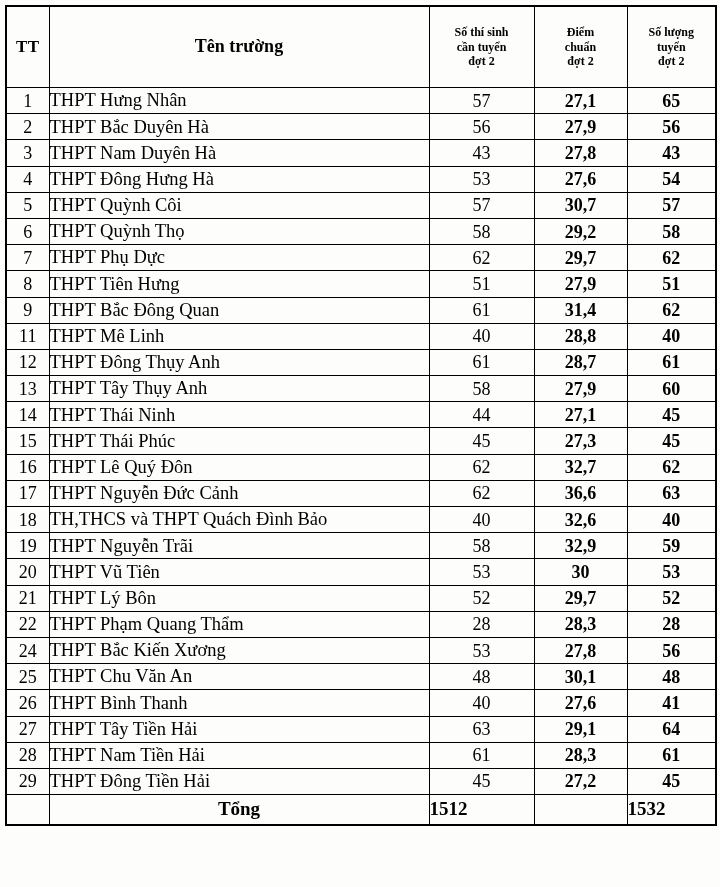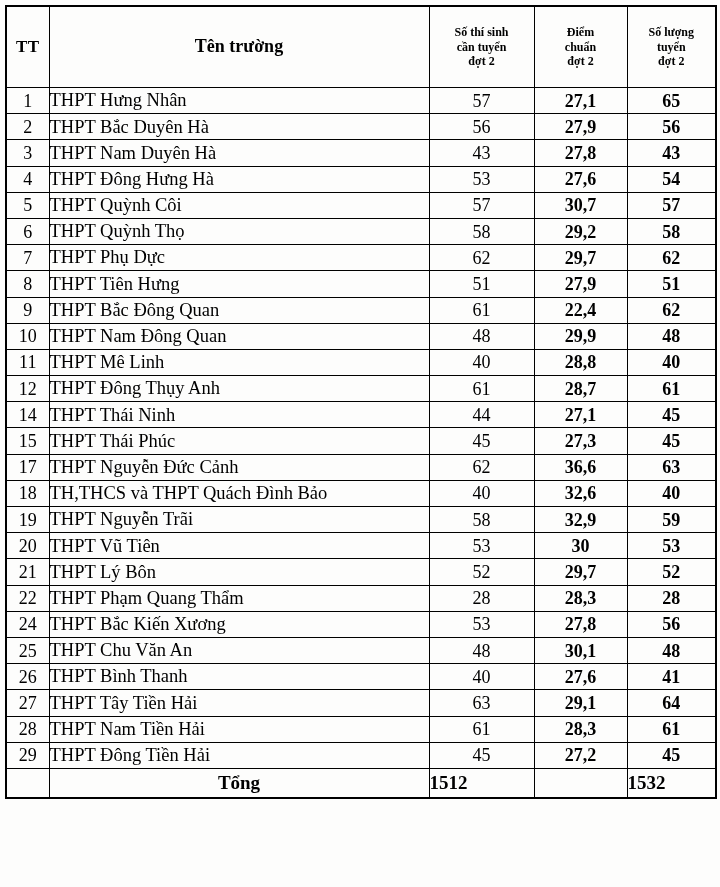--- a/index.html
+++ b/index.html
@@ -197,57 +197,64 @@
           <td class="cell-tt">8</td>
           <td class="cell-name">THPT Tiên Hưng</td>
           <td class="cell-need">51</td>
           <td class="cell-score">27,9</td>
           <td class="cell-quota">51</td>
         </tr>
         <tr>
           <td class="cell-tt">9</td>
           <td class="cell-name">THPT Bắc Đông Quan</td>
           <td class="cell-need">61</td>
-          <td class="cell-score">22,4</td>
+          <td class="cell-score">31,4</td>
           <td class="cell-quota">62</td>
-        </tr>
-        <tr>
-          <td class="cell-tt">10</td>
-          <td class="cell-name">THPT Nam Đông Quan</td>
-          <td class="cell-need">48</td>
-          <td class="cell-score">29,9</td>
-          <td class="cell-quota">48</td>
         </tr>
         <tr>
           <td class="cell-tt">11</td>
           <td class="cell-name">THPT Mê Linh</td>
           <td class="cell-need">40</td>
           <td class="cell-score">28,8</td>
           <td class="cell-quota">40</td>
         </tr>
         <tr>
           <td class="cell-tt">12</td>
           <td class="cell-name">THPT Đông Thụy Anh</td>
           <td class="cell-need">61</td>
           <td class="cell-score">28,7</td>
           <td class="cell-quota">61</td>
         </tr>
         <tr>
+          <td class="cell-tt">13</td>
+          <td class="cell-name">THPT Tây Thụy Anh</td>
+          <td class="cell-need">58</td>
+          <td class="cell-score">27,9</td>
+          <td class="cell-quota">60</td>
+        </tr>
+        <tr>
           <td class="cell-tt">14</td>
           <td class="cell-name">THPT Thái Ninh</td>
           <td class="cell-need">44</td>
           <td class="cell-score">27,1</td>
           <td class="cell-quota">45</td>
         </tr>
         <tr>
           <td class="cell-tt">15</td>
           <td class="cell-name">THPT Thái Phúc</td>
           <td class="cell-need">45</td>
           <td class="cell-score">27,3</td>
           <td class="cell-quota">45</td>
+        </tr>
+        <tr>
+          <td class="cell-tt">16</td>
+          <td class="cell-name">THPT Lê Quý Đôn</td>
+          <td class="cell-need">62</td>
+          <td class="cell-score">32,7</td>
+          <td class="cell-quota">62</td>
         </tr>
         <tr>
           <td class="cell-tt">17</td>
           <td class="cell-name">THPT Nguyễn Đức Cảnh</td>
           <td class="cell-need">62</td>
           <td class="cell-score">36,6</td>
           <td class="cell-quota">63</td>
         </tr>
         <tr>
           <td class="cell-tt">18</td>

